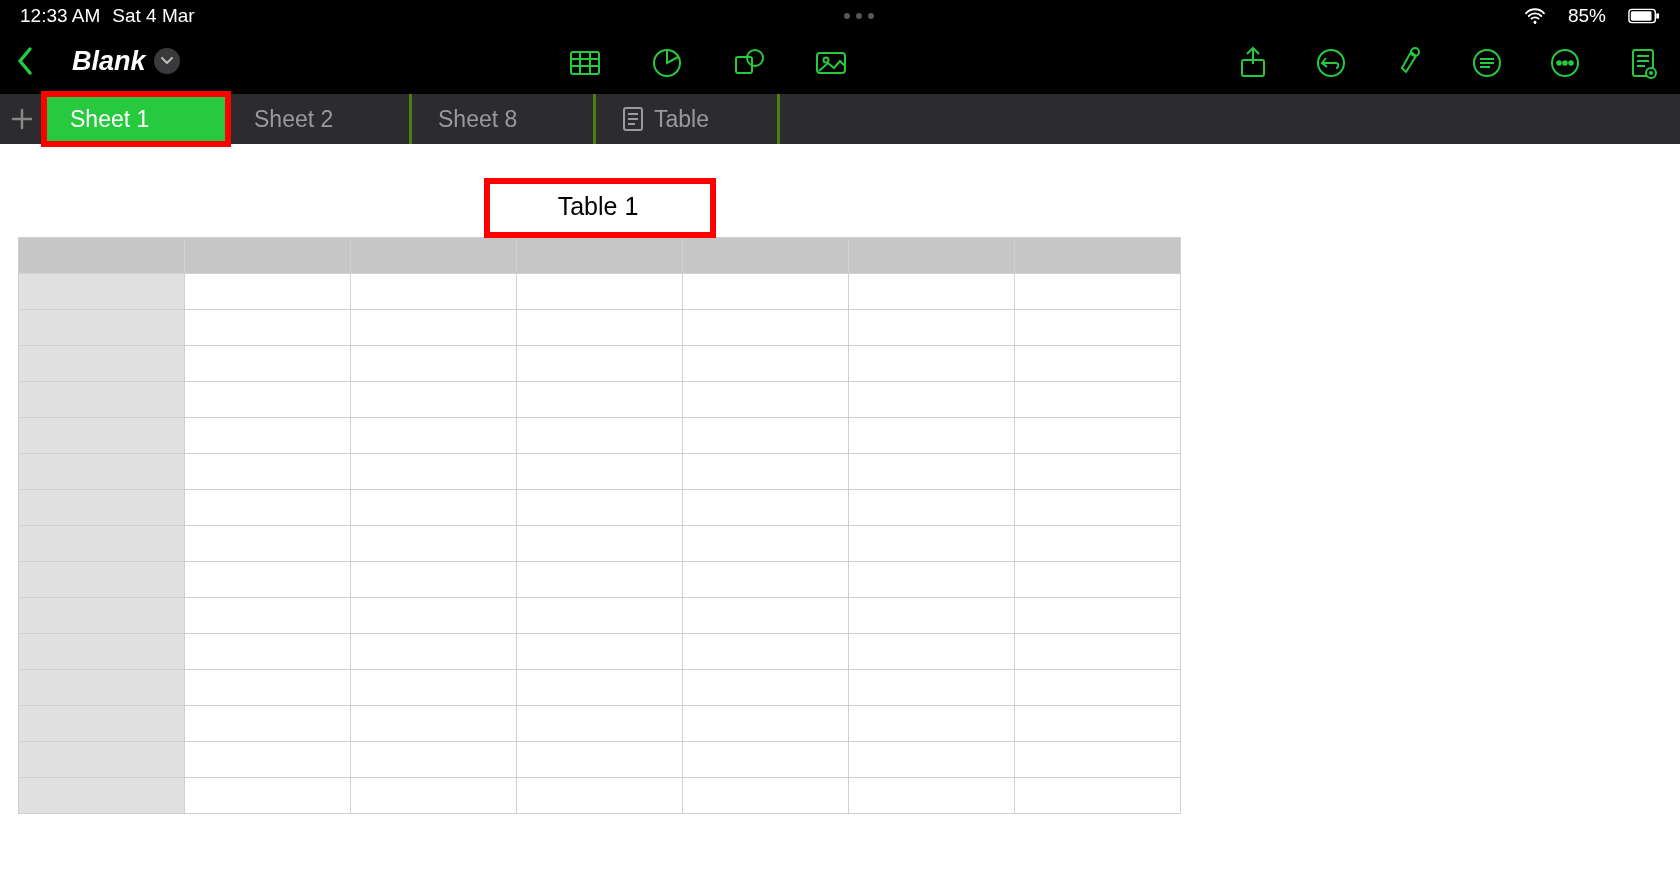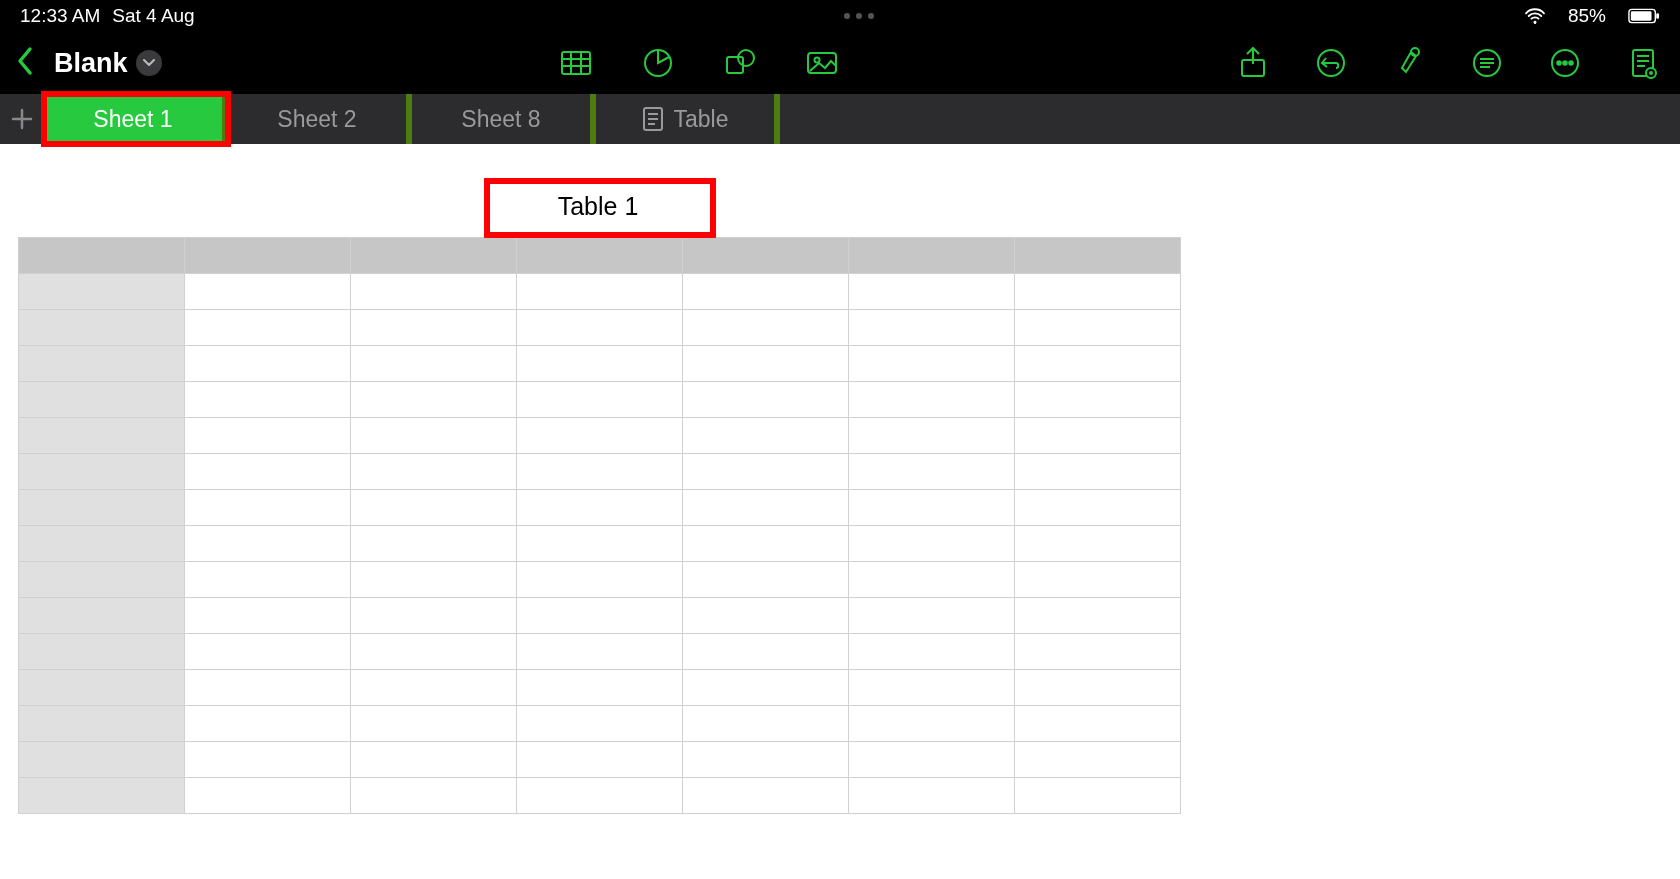--- a/index.html
+++ b/index.html
@@ -47,22 +47,23 @@
   .toolbar {
     background: #000;
     height: 62px;
     display: flex;
     align-items: center;
     padding: 0 12px;
     justify-content: space-between;
   }
   .toolbar-left {
     display: flex;
-    align-items: center;
-    gap: 14px;
+    align-items: flex-start;
+    gap: 32px;
+    font-style: italic;
   }
   .back-chevron {
     color: var(--accent);
     font-size: 34px;
     line-height: 1;
     padding: 0 4px;
     cursor: pointer;
   }
   .doc-title {
     color: #fff;
@@ -103,24 +104,24 @@
     width: 44px;
     display: flex; align-items: center; justify-content: center;
     color: #888;
     font-size: 28px;
     border-right: 1px solid #1c1c1e;
     cursor: pointer;
   }
   .sheet-tab {
     min-width: 184px;
     padding: 0 26px;
-    display: flex; align-items: center; justify-content: center;
+    display: flex; align-items: center; justify-content: flex-start;
     color: #9a9a9e;
     font-size: 23px;
-    border-right: 6px solid #4d7c0f;
+    border-right: 3px solid #4d7c0f;
     cursor: pointer;
     position: relative;
   }
   .sheet-tab.active {
     background: var(--tab-active);
     color: #fff;
     font-weight: 500;
   }
   .sheet-tab .form-icon {
     margin-right: 10px;
@@ -184,21 +185,21 @@
     width: 166px;
   }
   table.grid thead th.row-h-corner { width: 166px; }
 </style>
 </head>
 <body>
 
 <div class="status-bar">
   <div class="status-left">
     <span>12:33 AM</span>
-    <span>Sat 4 Aug</span>
+    <span>Sat 4 Mar</span>
   </div>
   <div class="status-center">
     <span class="dot"></span>
     <span class="dot"></span>
     <span class="dot"></span>
   </div>
   <div class="status-right">
     <span class="wifi-icon">
       <svg width="22" height="18" viewBox="0 0 24 20">
           <path d="M12 18 L12 18 M2 7 C7 1 17 1 22 7 M5 10 C9 6 15 6 19 10 M8 13 C10 11 14 11 16 13" stroke="#fff" stroke-width="2" fill="none" stroke-linecap="round"></path>

